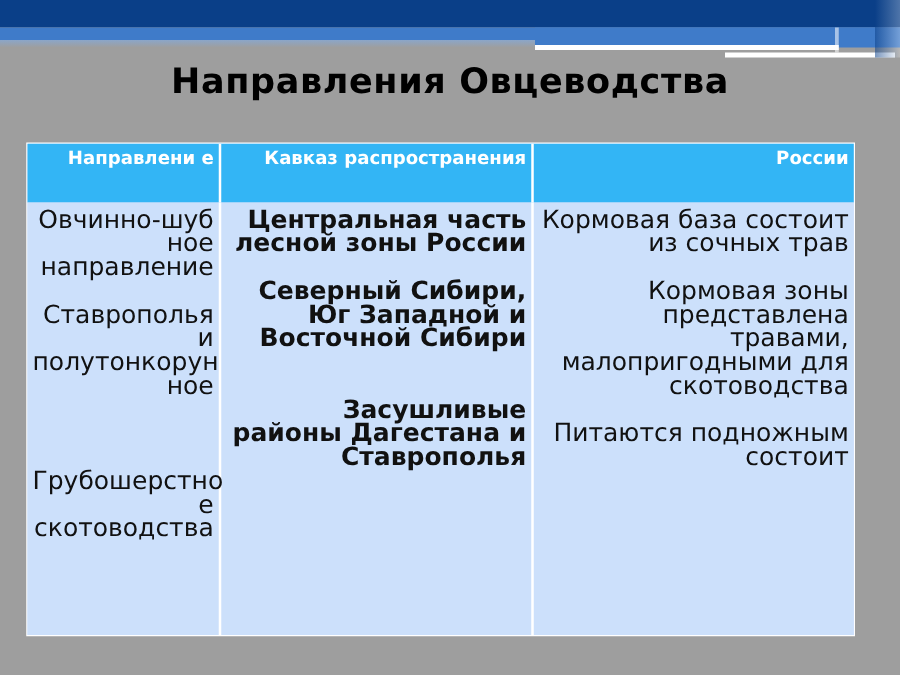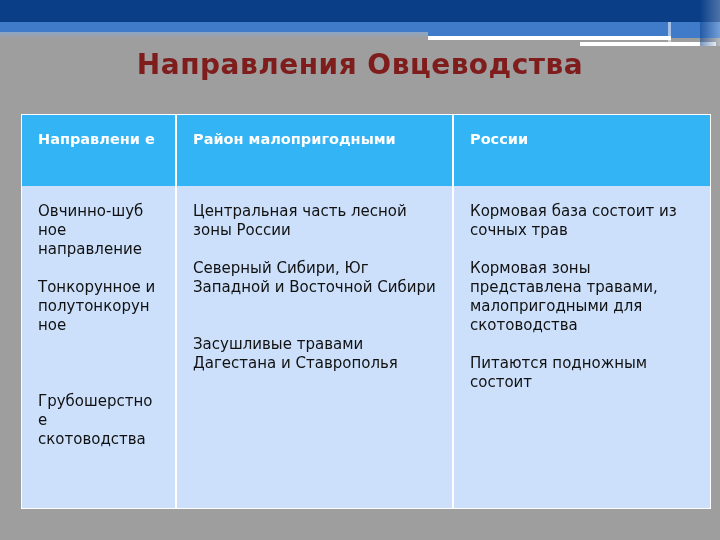--- a/index.html
+++ b/index.html
@@ -83,68 +83,69 @@
 
   
   #slide-title {
     position: absolute;
     left: 0;
     top: 48px;
     width: 720px;
     text-align: center;
     font-size: 28px;
     font-weight: bold;
-    color: #7f1d1d;
+    color: #000000;
     letter-spacing: 0.5px;
     line-height: 34px;
     white-space: nowrap;
   }
 
   
   #content-table {
     position: absolute;
     left: 22px;
     top: 115px;
     width: 650px;
     height: 393px;
     border-collapse: collapse;
     table-layout: fixed;
     background: #cce0fb;
     box-shadow: 0 0 0 1px #ffffff;
   }
   #content-table td, #content-table th {
     vertical-align: top;
-    padding: 16px;
+    padding: 4px;
     margin: 0;
+    text-align: right;
   }
   thead th {
     background: #33b5f5;
     color: #ffffff;
     font-size: 14.5px;
     font-weight: bold;
     text-align: left;
     padding: 7px 8px 7px 10px;
     height: 39px;
     border-right: 2px solid #ffffff;
     line-height: 17px;
   }
   thead th:last-child { border-right: none; }
 
   tbody td {
     background: #cce0fb;
     color: #111111;
-    font-size: 15px;
+    font-size: 20px;
     line-height: 19px;
     padding: 8px 8px 8px 10px;
     border-right: 2px solid #ffffff;
   }
   tbody td:last-child { border-right: none; }
 
   .col-1 { width: 154px; }
-  .col-2 { width: 277px; }
+  .col-2 { width: 250px; font-weight: bold; }
   .col-3 { width: 257px; }
 
   .cell-block { margin: 0; }
   .spacer-sm { height: 19px; }
   .spacer-md { height: 38px; }
   .spacer-lg { height: 57px; }
 </style>
 </head>
 <body>
 
@@ -163,41 +164,41 @@
 
 <table id="content-table">
   <colgroup>
     <col class="col-1">
     <col class="col-2">
     <col class="col-3">
   </colgroup>
   <thead>
     <tr>
       <th>Направлени е</th>
-      <th>Район малопригодными</th>
+      <th>Кавказ распространения</th>
       <th>России</th>
     </tr>
   </thead>
   <tbody>
     <tr>
 
       <td class="col-1">
         <div class="cell-block">Овчинно-шуб ное направление</div>
         <div class="spacer-sm"></div>
-        <div class="cell-block">Тонкорунное и полутонкорун ное</div>
+        <div class="cell-block">Ставрополья и полутонкорун ное</div>
         <div class="spacer-lg"></div>
         <div class="cell-block">Грубошерстно е скотоводства</div>
       </td>
 
       <td class="col-2">
         <div class="cell-block">Центральная часть лесной зоны России</div>
         <div class="spacer-sm"></div>
         <div class="cell-block">Северный Сибири, Юг Западной и Восточной Сибири</div>
         <div class="spacer-md"></div>
-        <div class="cell-block">Засушливые травами Дагестана и Ставрополья</div>
+        <div class="cell-block">Засушливые районы Дагестана и Ставрополья</div>
       </td>
 
       <td class="col-3">
         <div class="cell-block">Кормовая база состоит из сочных трав</div>
         <div class="spacer-sm"></div>
         <div class="cell-block">Кормовая зоны представлена травами, малопригодными для скотоводства</div>
         <div class="spacer-sm"></div>
         <div class="cell-block">Питаются подножным состоит</div>
       </td>
 

